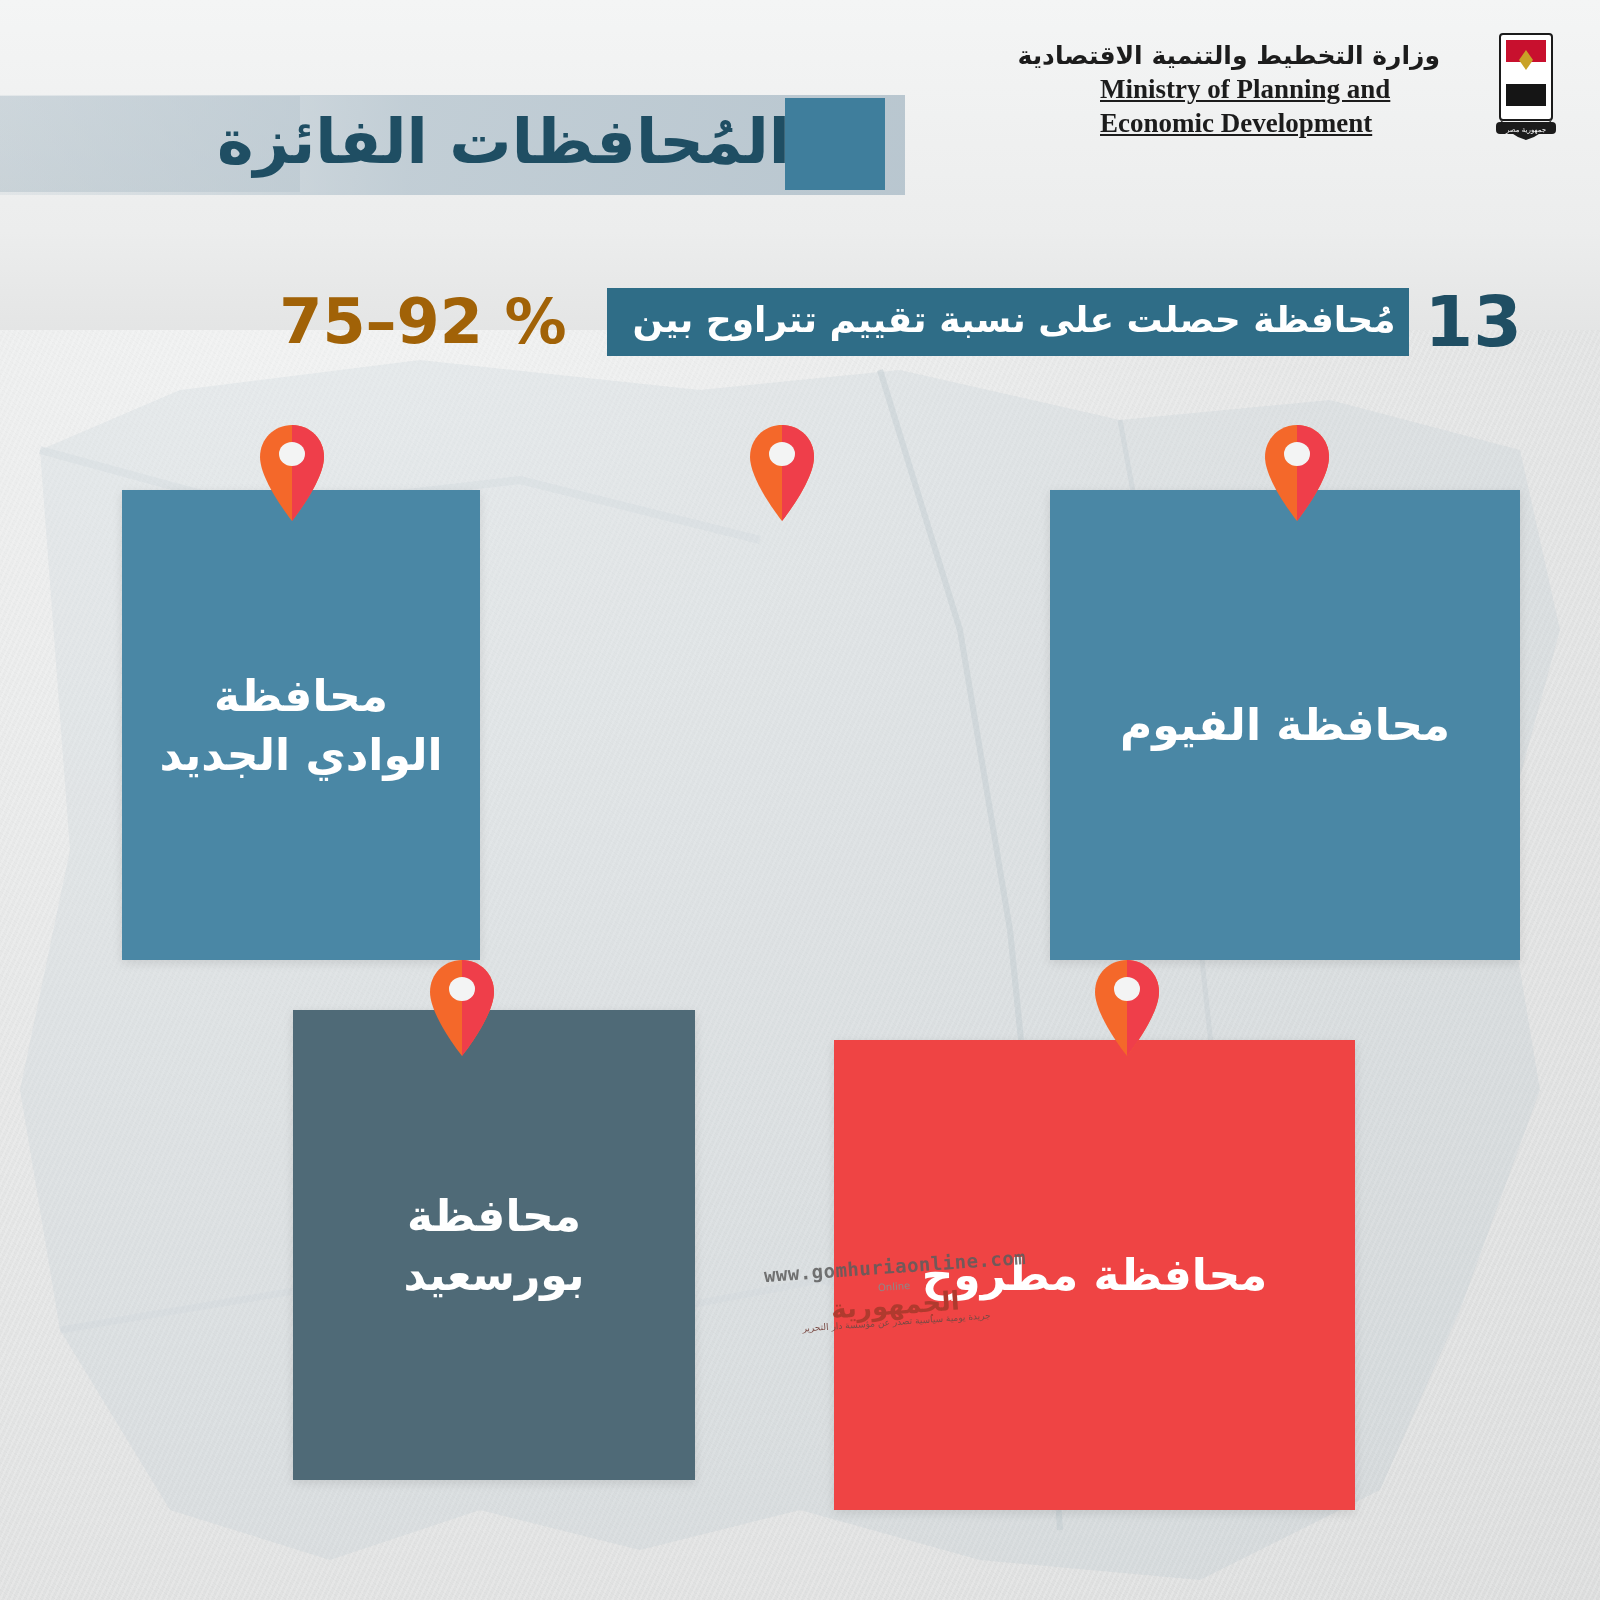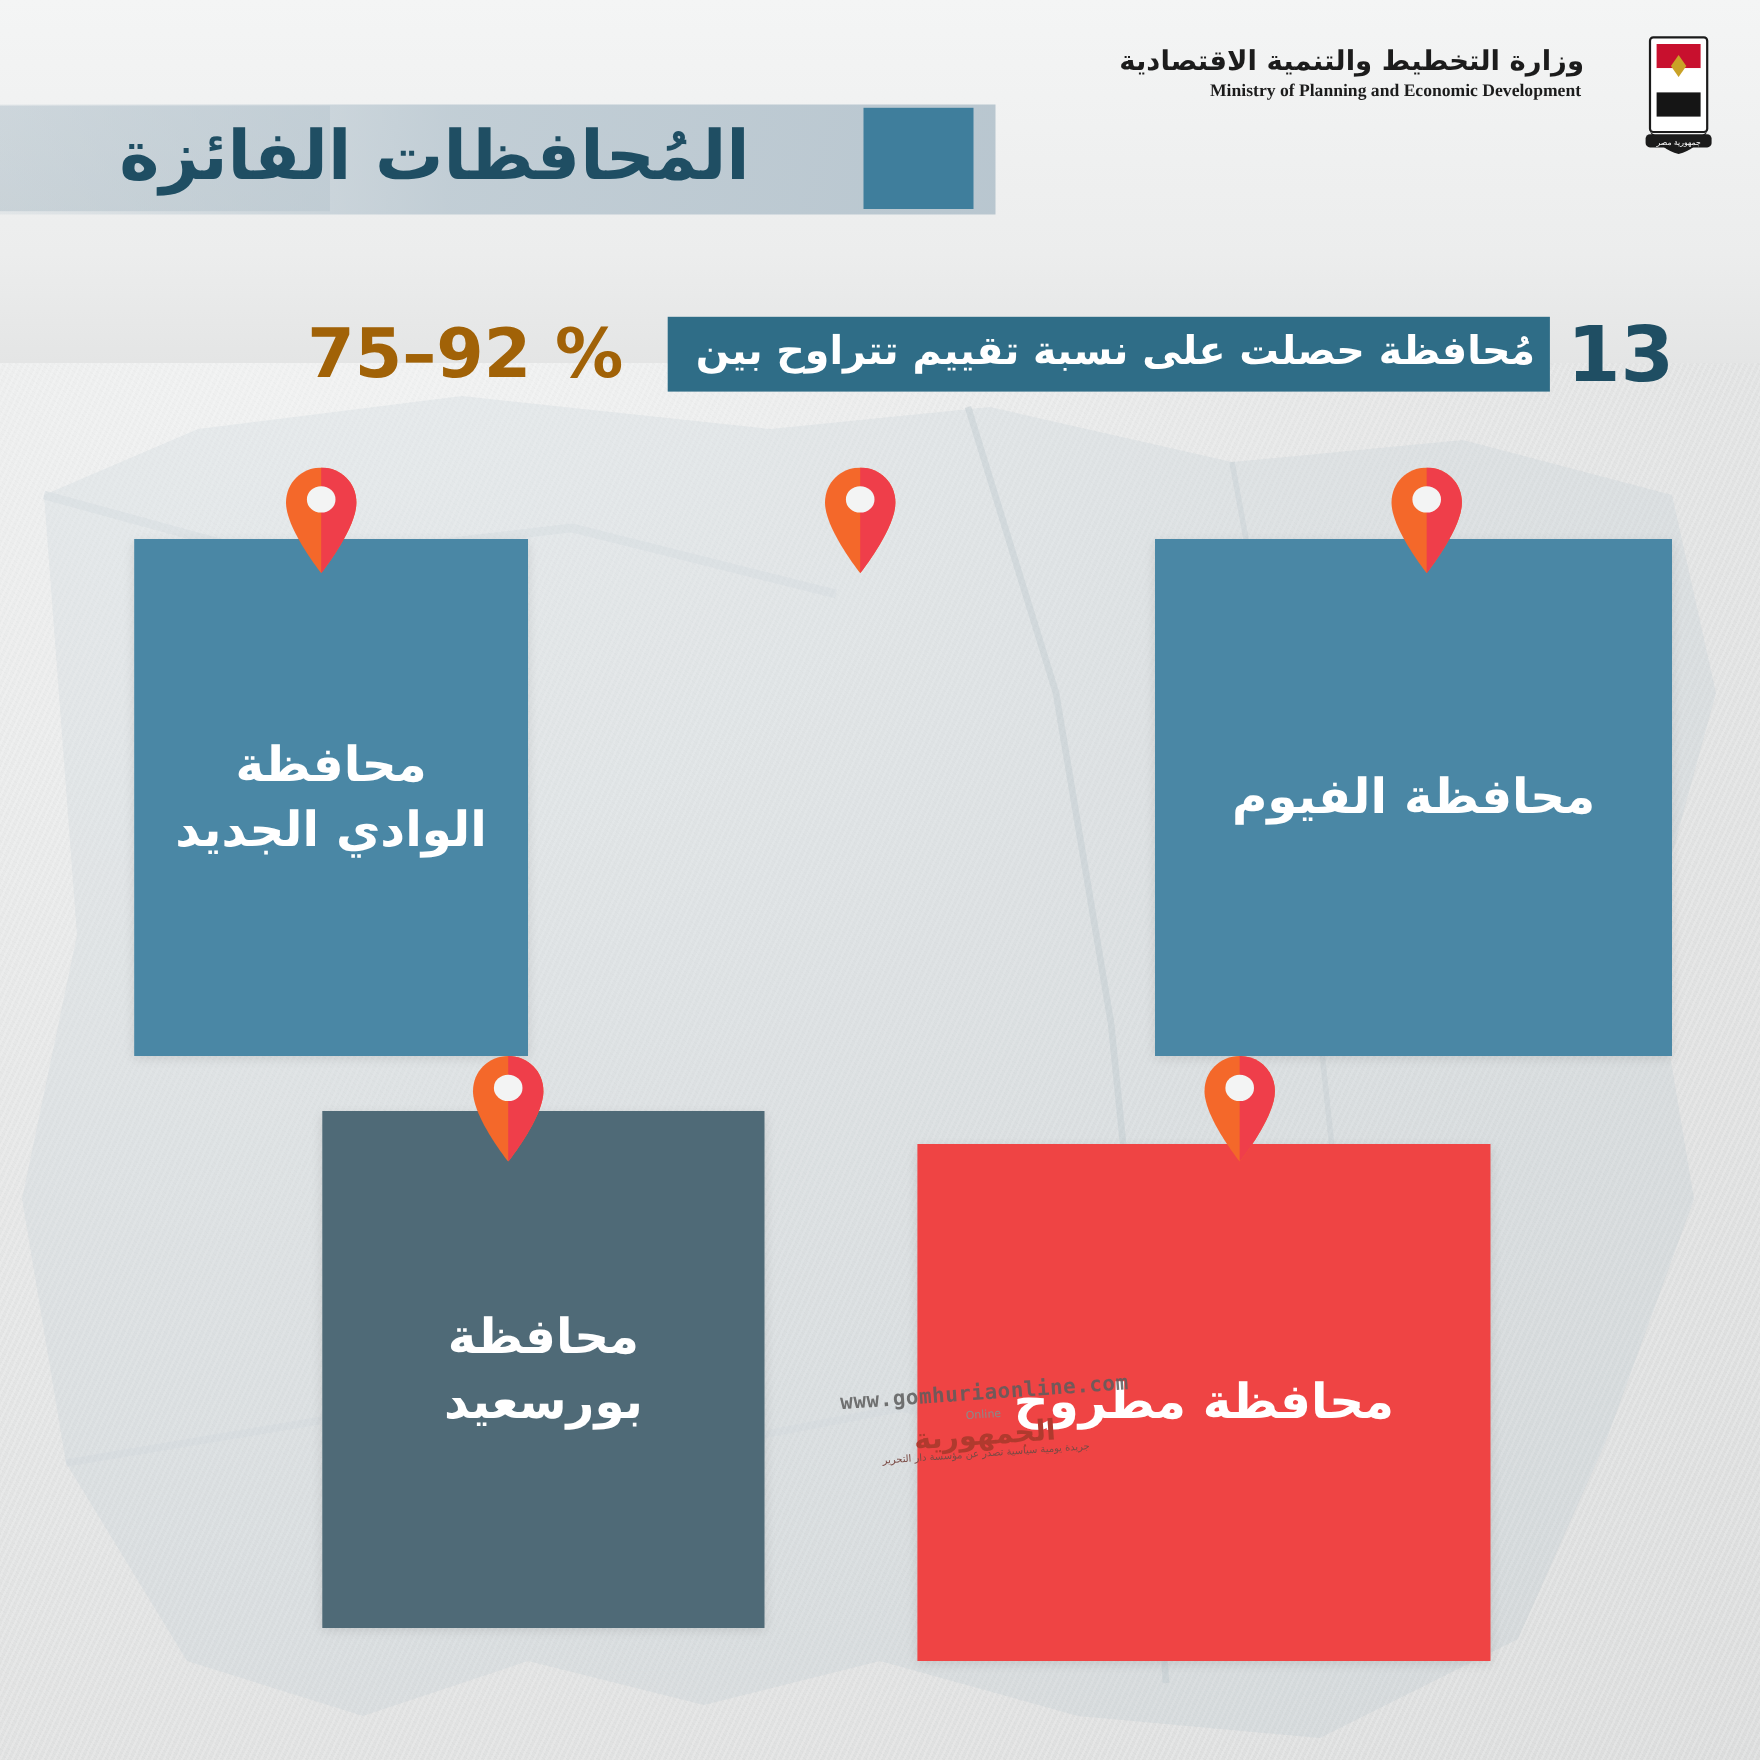--- a/index.html
+++ b/index.html
@@ -58,27 +58,28 @@
     line-height: 1.25;
   }
   .ministry .ar {
     font-size: 25px;
     font-weight: bold;
     letter-spacing: .5px;
     white-space: nowrap;
   }
   .ministry .en {
     direction: ltr;
-    font-size: 16px;
+    font-size: 27px;
     font-weight: bold;
     font-family: "Liberation Serif", "DejaVu Serif", serif;
     text-align: left;
     margin-top: 2px;
     width: 340px;
     margin-left: auto;
+    text-decoration: underline;
   }
   .emblem {
     position: absolute;
     top: 30px;
     right: 20px;
     width: 110px;
     height: 120px;
   }
 
   
@@ -96,21 +97,21 @@
     left: 785px;
     width: 100px;
     height: 92px;
     background: #3f7e9c;
   }
   .page-title {
     position: absolute;
     top: 100px;
     left: 0;
     width: 790px;
-    text-align: center;
+    text-align: right;
     font-size: 62px;
     font-weight: bold;
     color: #1f4e63;
     line-height: 1.35;
     letter-spacing: 0px;
   }
 
   
   .subtitle-row {
     position: absolute;

